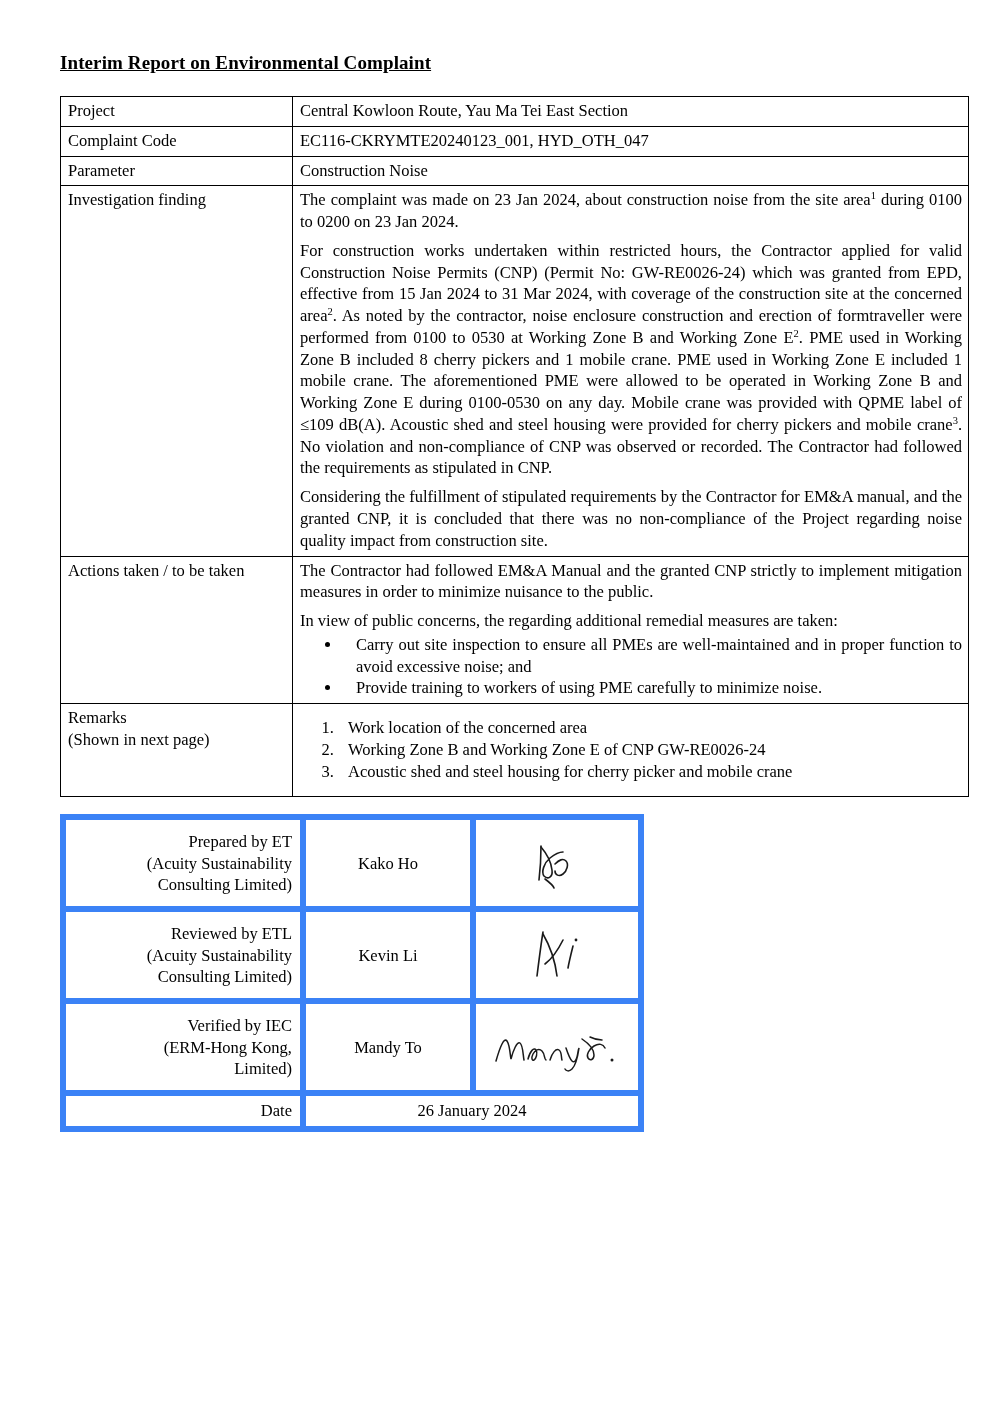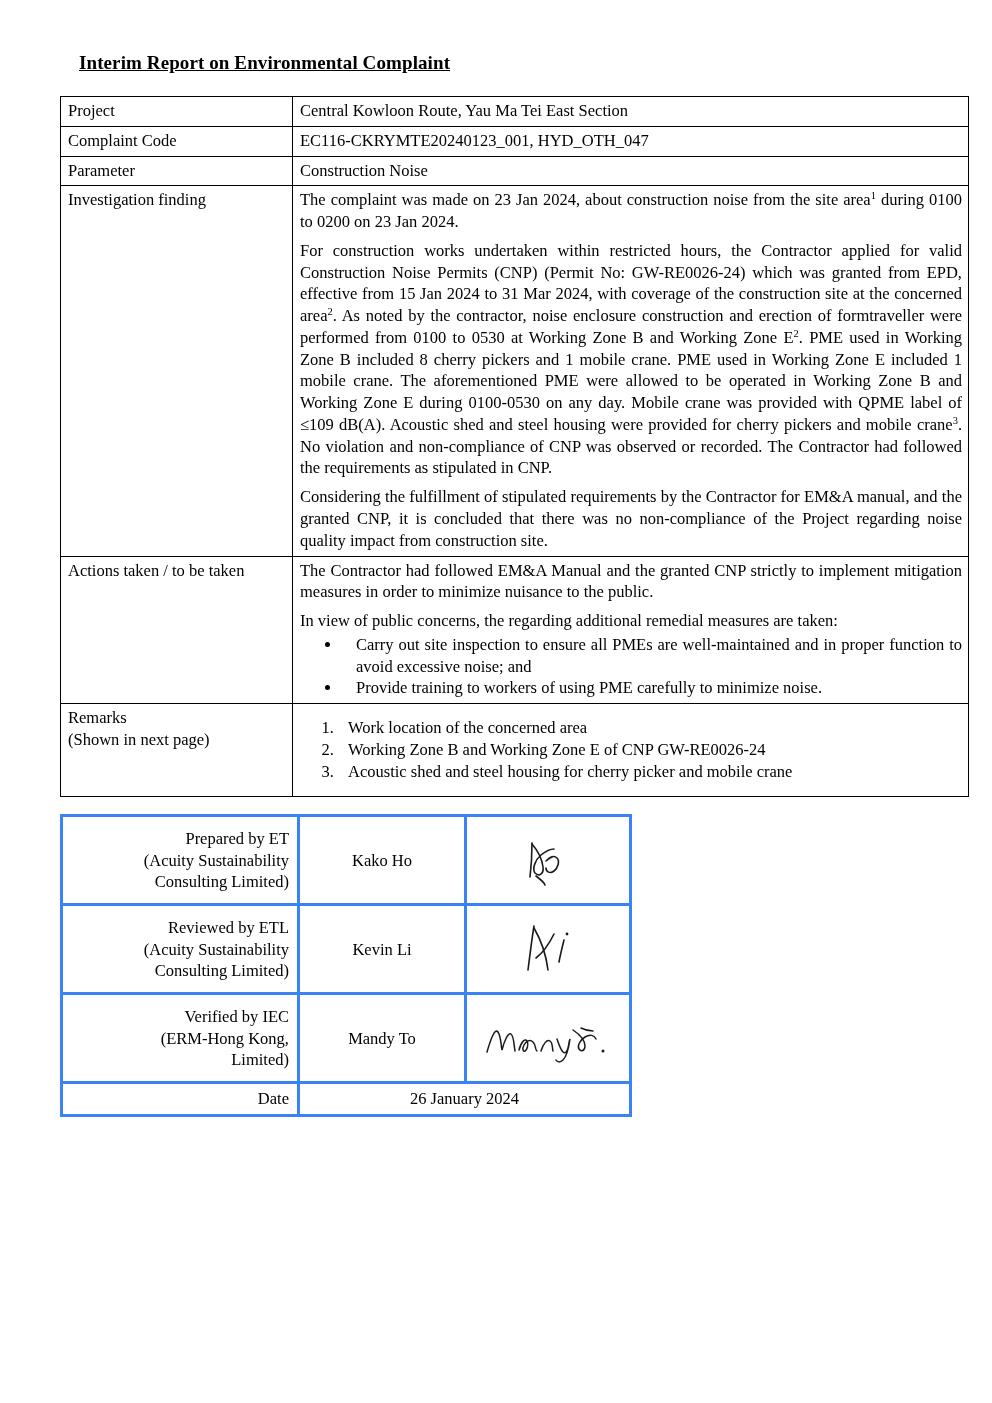--- a/index.html
+++ b/index.html
@@ -17,21 +17,21 @@
   .page {
     width: 992px;
     min-height: 1403px;
     box-sizing: border-box;
     padding: 52px 50px 40px 60px;
   }
   .doc-title {
     font-size: 19px;
     font-weight: bold;
     text-decoration: underline;
-    margin: 0 0 22px 19px;
+    margin: 0 0 22px 0;
     letter-spacing: 0.1px;
   }
   table.main {
     border-collapse: collapse;
     width: 882px;
     table-layout: fixed;
   }
   table.main td {
     border: 1px solid #000000;
     vertical-align: top;
@@ -76,21 +76,21 @@
   ol.remarks li {
     padding-left: 10px;
   }
   
   table.sign {
     border-collapse: collapse;
     margin-top: 17px;
     table-layout: fixed;
   }
   table.sign td {
-    border: 3px solid #3b82f6;
+    border: 6px solid #3b82f6;
     font-size: 16.5px;
     line-height: 1.3;
     padding: 4px 8px;
   }
   td.role {
     width: 218px;
     text-align: right;
     vertical-align: middle;
     padding-right: 12px;
   }

